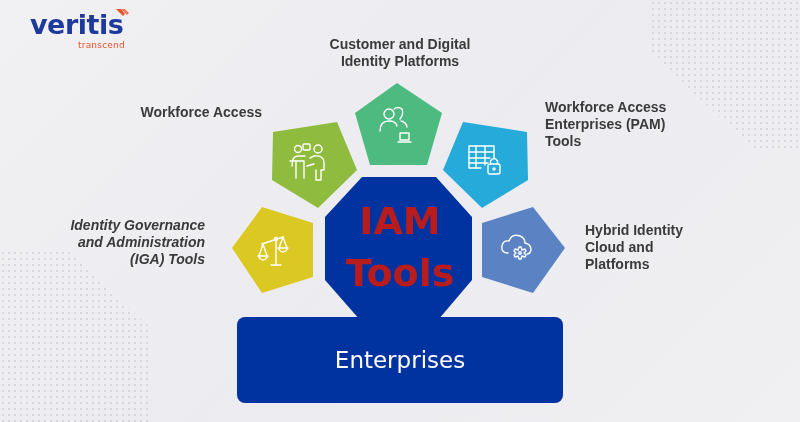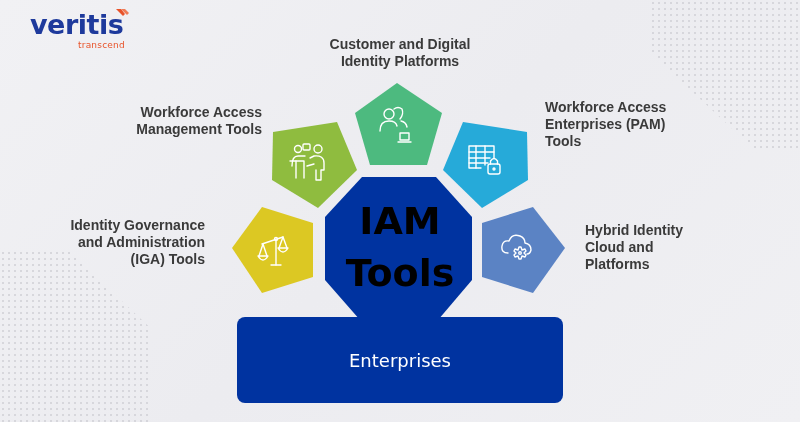--- a/index.html
+++ b/index.html
@@ -32,28 +32,28 @@
     font-family: "DejaVu Sans", sans-serif; letter-spacing: 0.2px;
   }
   .logo-mark { position: absolute; left: 86px; top: -2px; }
   .label {
     position: absolute; font-weight: bold; font-size: 14px; line-height: 17px;
     color: #3a3a3a;
   }
   .label span { display: block; }
   .center-text {
     position: absolute; left: 325px; top: 195px; width: 150px; text-align: center;
-    color: #000000; font-family: "DejaVu Sans", sans-serif; font-weight: bold;
+    color: #b91c1c; font-family: "DejaVu Sans", sans-serif; font-weight: bold;
     font-size: 38px; line-height: 52px;
   }
   .bottom-box {
     position: absolute; left: 237px; top: 317px; width: 326px; height: 86px;
     background: #0033a0; border-radius: 8px;
     display: flex; flex-direction: column; align-items: center; justify-content: center;
-    color: #ffffff; font-size: 18px; line-height: 29px;
+    color: #ffffff; font-size: 23px; line-height: 29px;
     font-family: "DejaVu Sans", sans-serif;
   }
   svg.shapes { position: absolute; left: 0; top: 0; }
 </style>
 </head>
 <body>
 
 <div class="dots-bl"></div>
 <div class="dots-tr"></div>
 
@@ -65,23 +65,22 @@
     <path d="M5 0 L9 0 L13 4 L11 6 Z" fill="#f07a55"></path>
   </svg>
 </div>
 
 <div class="label" style="left:300px; top:36px; width:200px; text-align:center;">
   <span>Customer and Digital</span>
   <span>Identity Platforms</span>
 </div>
 <div class="label" style="left:80px; top:104px; width:182px; text-align:right;">
   <span>Workforce Access</span>
-  <span>Management Tools</span>
 </div>
-<div class="label" style="left:40px; top:217px; width:165px; text-align:right;">
+<div class="label" style="left:40px; top:217px; width:165px; text-align:right;font-style:italic;">
   <span>Identity Governance</span>
   <span>and Administration</span>
   <span>(IGA) Tools</span>
 </div>
 <div class="label" style="left:545px; top:99px; width:160px; text-align:left;">
   <span>Workforce Access</span>
   <span>Enterprises (PAM)</span>
   <span>Tools</span>
 </div>
 <div class="label" style="left:585px; top:222px; width:150px; text-align:left;">

